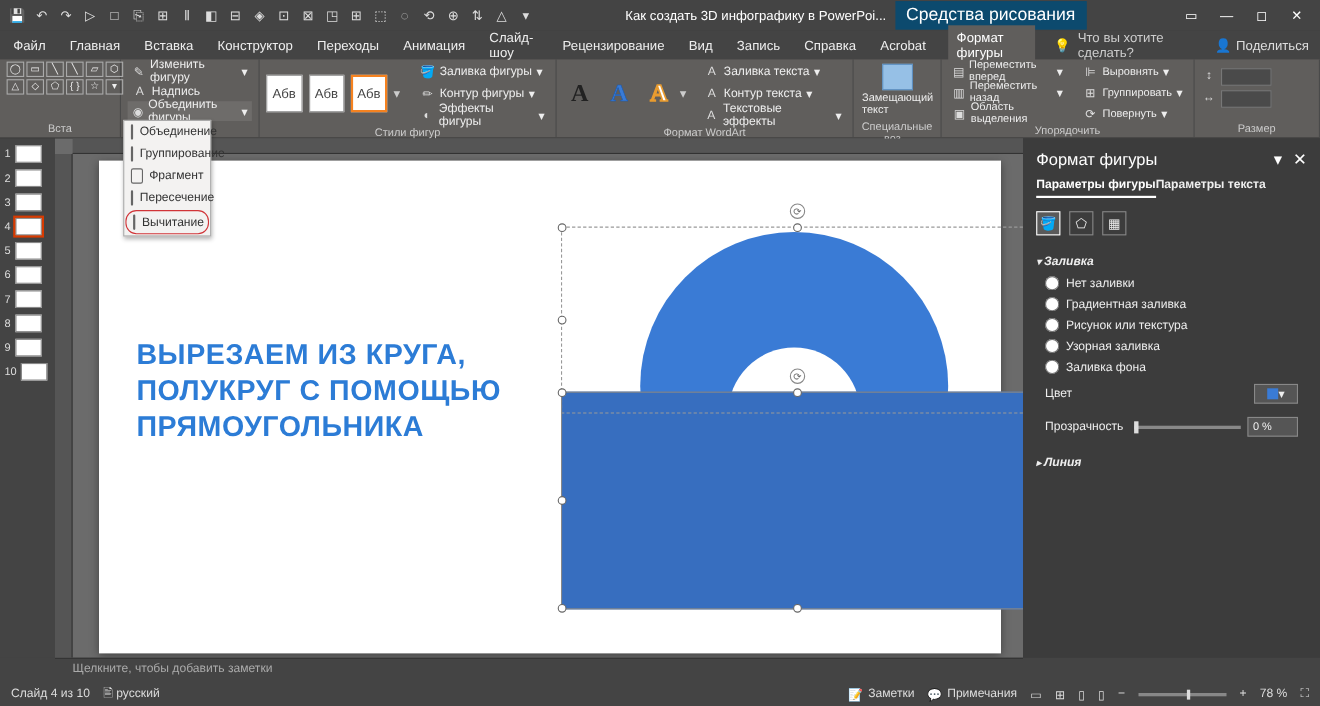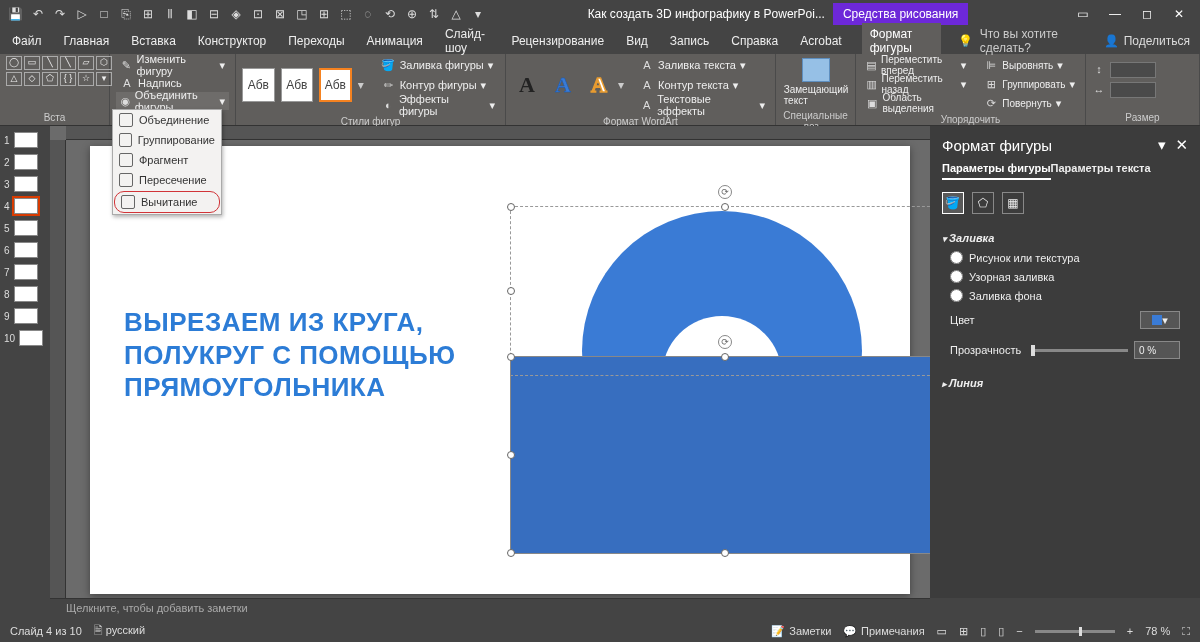--- a/index.html
+++ b/index.html
@@ -4,21 +4,21 @@
 <style>
 * { margin: 0; padding: 0; box-sizing: border-box; font-family: "Segoe UI", Arial, sans-serif; }
 body { width: 1200px; height: 642px; background: #444; overflow: hidden; font-size: 12px; color: #eee; }
 
 
 .titlebar { height: 28px; background: #444; display: flex; align-items: center; padding: 0 6px; }
 .qat { display: flex; gap: 2px; align-items: center; }
 .qat-btn { width: 20px; height: 20px; display: flex; align-items: center; justify-content: center; color: #ddd; cursor: pointer; font-size: 12px; }
 .title-wrap { flex: 1; display: flex; justify-content: center; gap: 8px; align-items: center; }
 .doc-title { color: #fff; font-size: 12px; }
-.ctx-tab { background: #6d28d9; color: #fff; padding: 4px 10px; font-size: 12px; }
+.ctx-tab { background: #0c4a6e; color: #fff; padding: 4px 10px; font-size: 16px; }
 .win-ctrl { display: flex; gap: 2px; }
 .wbtn { width: 30px; height: 24px; display: flex; align-items: center; justify-content: center; color: #fff; cursor: pointer; }
 
 
 .menus { height: 26px; background: #444; display: flex; align-items: center; padding: 0 10px; gap: 18px; font-size: 12px; color: #eee; }
 .menus .menu { cursor: pointer; padding: 4px 2px; }
 .menus .menu.active { background: #605e5c; padding: 4px 8px; color: #fff; }
 .menus .spacer { flex: 1; }
 .tell-me { display: flex; align-items: center; gap: 6px; color: #ccc; }
 .share { display: flex; align-items: center; gap: 4px; color: #ddd; }
@@ -37,21 +37,21 @@
 .style-box.sel { border: 2px solid #f58220; }
 .wordart { display: flex; gap: 6px; }
 .wa { width: 30px; height: 30px; display: flex; align-items: center; justify-content: center; font-size: 22px; font-weight: bold; font-family: Georgia, serif; }
 .wa1 { color: #222; }
 .wa2 { color: #3a7bd5; -webkit-text-stroke: 0.5px #1a5bb5; }
 .wa3 { color: #fff; -webkit-text-stroke: 1.5px #e89b2f; }
 .big-btn { display: flex; flex-direction: column; align-items: center; gap: 2px; font-size: 10px; color: #eee; cursor: pointer; padding: 2px 4px; width: 68px; }
 .big-ico { width: 28px; height: 24px; background: #96c0e6; border: 1px solid #5e8fc0; }
 
 
-.dropmenu { position: absolute; top: 109px; left: 112px; width: 110px; background: #f3f2f1; border: 1px solid #aaa; z-index: 50; box-shadow: 1px 2px 4px rgba(0,0,0,0.3); }
+.dropmenu { position: absolute; top: 109px; left: 112px; width: 80px; background: #f3f2f1; border: 1px solid #aaa; z-index: 50; box-shadow: 1px 2px 4px rgba(0,0,0,0.3); }
 .dropmenu .mi { display: flex; align-items: center; gap: 6px; padding: 3px 6px; color: #333; font-size: 11px; cursor: pointer; }
 .dropmenu .mi.hl { border: 1px solid #d13438; border-radius: 10px; margin: 1px; }
 .dropmenu .mico { width: 14px; height: 14px; border: 1px solid #666; border-radius: 2px; }
 
 
 .workspace { position: absolute; top: 126px; left: 0; right: 0; bottom: 44px; display: flex; }
 .thumbs { width: 50px; background: #444; padding: 6px 4px; overflow: hidden; }
 .thumb { display: flex; align-items: center; gap: 4px; margin-bottom: 6px; font-size: 10px; color: #ddd; cursor: pointer; }
 .thumb .tbox { width: 24px; height: 16px; background: #fff; border: 1px solid #888; }
 .thumb.sel .tbox { outline: 2px solid #d83b01; }
@@ -436,20 +436,28 @@
     </div>
     <div class="ricons">
       <span class="ric sel">🪣</span>
       <span class="ric">⬠</span>
       <span class="ric">▦</span>
     </div>
     <div class="rsection">
       <div class="rsh">Заливка</div>
       <label class="ropt">
           <input type="radio" name="fill" style="">
+          <span>Нет заливки</span>
+        </label>
+      <label class="ropt">
+          <input type="radio" name="fill" style="">
+          <span>Градиентная заливка</span>
+        </label>
+      <label class="ropt">
+          <input type="radio" name="fill" style="">
           <span>Рисунок или текстура</span>
         </label>
       <label class="ropt">
           <input type="radio" name="fill" style="">
           <span>Узорная заливка</span>
         </label>
       <label class="ropt">
           <input type="radio" name="fill" style="">
           <span>Заливка фона</span>
         </label>

